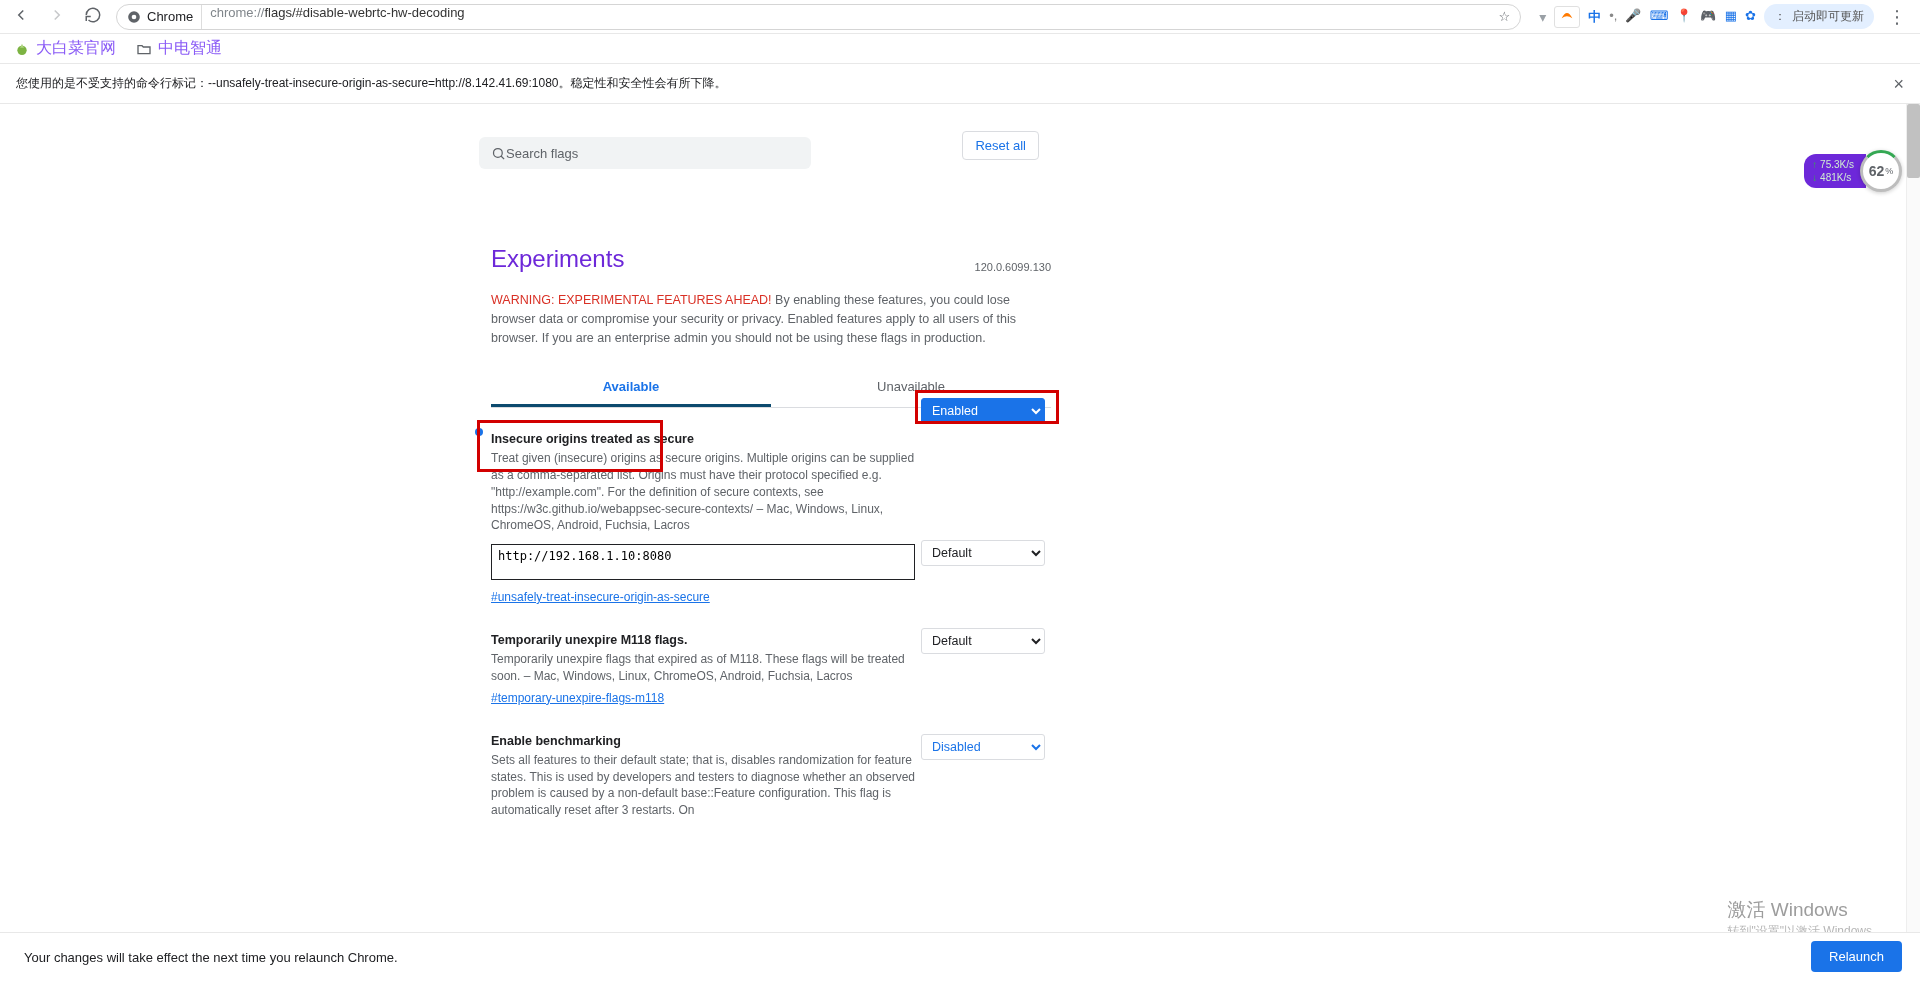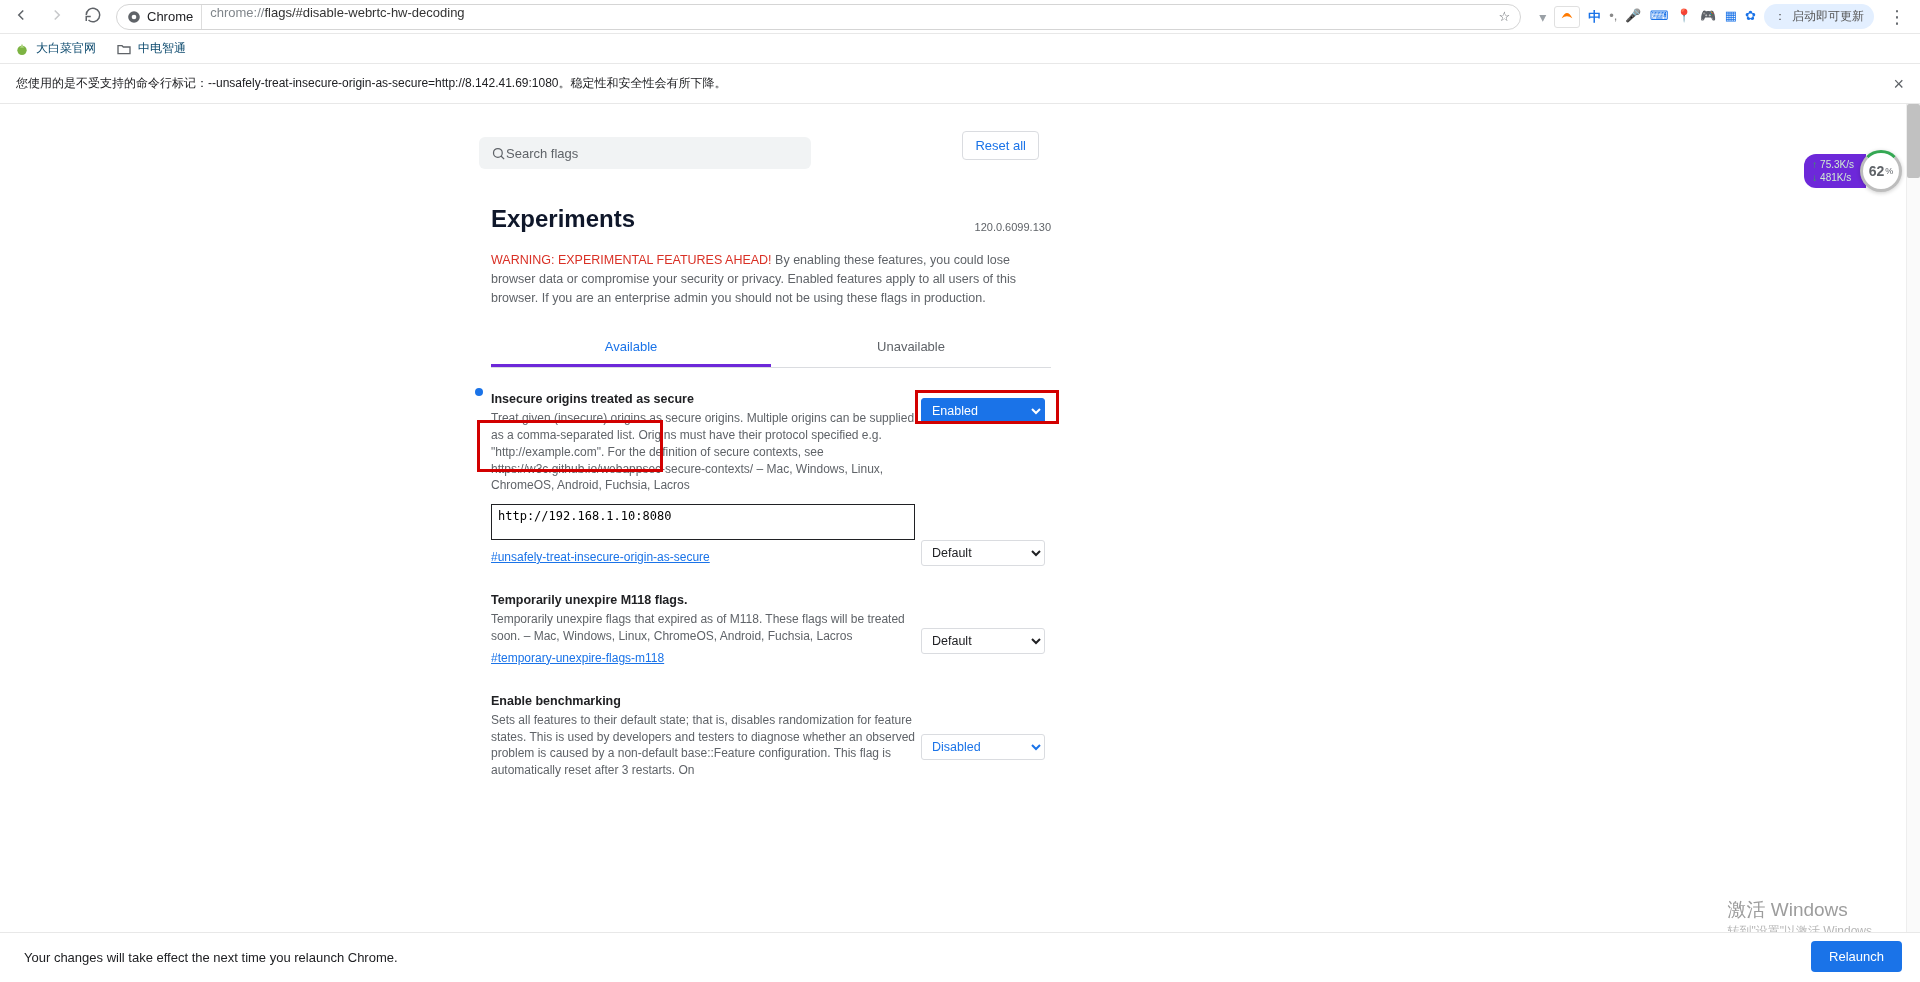--- a/index.html
+++ b/index.html
@@ -18,50 +18,50 @@
   .url-right { display:flex;align-items:center;gap:10px;margin-left:auto; color:#5f6368;}
   .ext-row { display: flex; align-items: center; gap: 8px; padding-left: 4px; }
   .ext-row .ime-icon { width: 26px; height: 22px; background: #fff; border:1px solid #e0e0e0; border-radius:3px; display:flex;align-items:center;justify-content:center; }
   .ext-row .tri { color:#9aa0a6; font-size:14px; }
   .ext-small { display:flex; gap:8px; font-size:13px; }
   .ext-small span { display:inline-block; }
   .update-pill { background:#e3efff; border-radius:14px; font-size:12px; color:#555; padding:4px 10px; display:flex;align-items:center;gap:6px; }
   .menu-dots { color:#5f6368; font-size:18px; padding:0 6px;}
 
   
-  .bookmarks { height: 30px; display: flex; align-items: center; gap: 20px; padding: 0 14px; border-bottom: 1px solid #e8e8e8; font-size: 12px; color:#0c4a6e;}
+  .bookmarks { height: 30px; display: flex; align-items: center; gap: 20px; padding: 0 14px; border-bottom: 1px solid #e8e8e8; font-size: 16px; color:#8b5cf6;}
   .bookmarks .bk { display:flex;align-items:center;gap:6px;}
   .bookmarks .bk svg{width:16px;height:16px;}
 
   
   .info-bar { height: 40px; display: flex; align-items: center; padding: 0 16px; font-size: 12px; color:#202124; position:relative; border-bottom:1px solid #e8e8e8;}
   .info-bar .close-x { position:absolute; right:16px; top:50%; transform:translateY(-50%); color:#5f6368; font-size:18px; cursor:pointer;}
 
   
   .page { position:absolute; top:104px; left:0; right:0; bottom:0; background:#fff; display:flex; justify-content:center; }
 
   
   .search-row { display:flex; align-items:center; justify-content:space-between; margin-top:18px; width:560px; margin-left:-12px; gap:140px;}
   .search-box { width:332px; height:32px; background:#f1f3f4; border-radius:6px; display:flex; align-items:center; padding:0 12px; color:#5f6368; font-size:13px;margin-top:15px;}
   .reset-link { border:1px solid #dadce0; border-radius:4px; padding:6px 12px; font-size:13px; color:#1a73e8; background:#fff;}
 
   
   .exp-header { display:flex; align-items:flex-end; justify-content:space-between; margin-top:36px; width:560px;}
-  .exp-header h1 { font-size:24px; font-weight:700; color:#0f172a;}
+  .exp-header h1 { font-size:24px; font-weight:400; color:#6d28d9;margin-top:40px;}
   .exp-header .version { font-size:11px; color:#5f6368; }
 
   .warn { font-size:12.5px; color:#5f6368; margin-top:18px; width:560px; line-height:1.5;}
   .warn .red { color:#d93025; font-weight:500;}
   .beta-line { font-size:12.5px; color:#5f6368; margin-top:16px;}
   .beta-line a { color:#1a73e8;}
 
   
   .tabs { margin-top:22px; display:flex; border-bottom:1px solid #dadce0; width:560px;}
   .tab { flex:1; text-align:center; padding:10px 0; font-size:13px; color:#5f6368; cursor:pointer;}
-  .tab.active { color:#1a73e8; border-bottom:3px solid #6d28d9; font-weight:400;}
+  .tab.active { color:#1a73e8; border-bottom:3px solid #0c4a6e; font-weight:700;}
 
   
   .flag-list { margin-top:16px; width:560px; }
   .flag { position:relative; padding:8px 0 20px 0; }
   .flag .dot { position:absolute; left:-16px; top:4px; width:8px;height:8px;border-radius:50%; background:#1a73e8; }
   .flag-title { font-size:12.5px; font-weight:700; color:#202124; }
   .flag-desc { font-size:12px; color:#5f6368; margin-top:4px; line-height:1.4; width:430px;}
   .flag-anchor { font-size:12px; color:#1a73e8; margin-top:6px; display:inline-block;}
 
   .redbox { border:3px solid #d20000; position:absolute; pointer-events:none;} 

